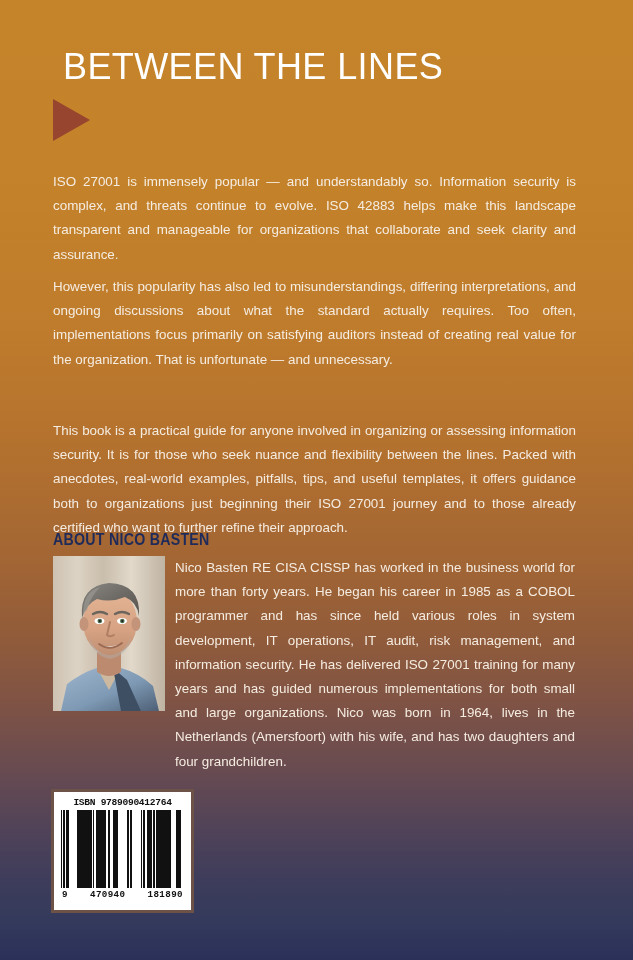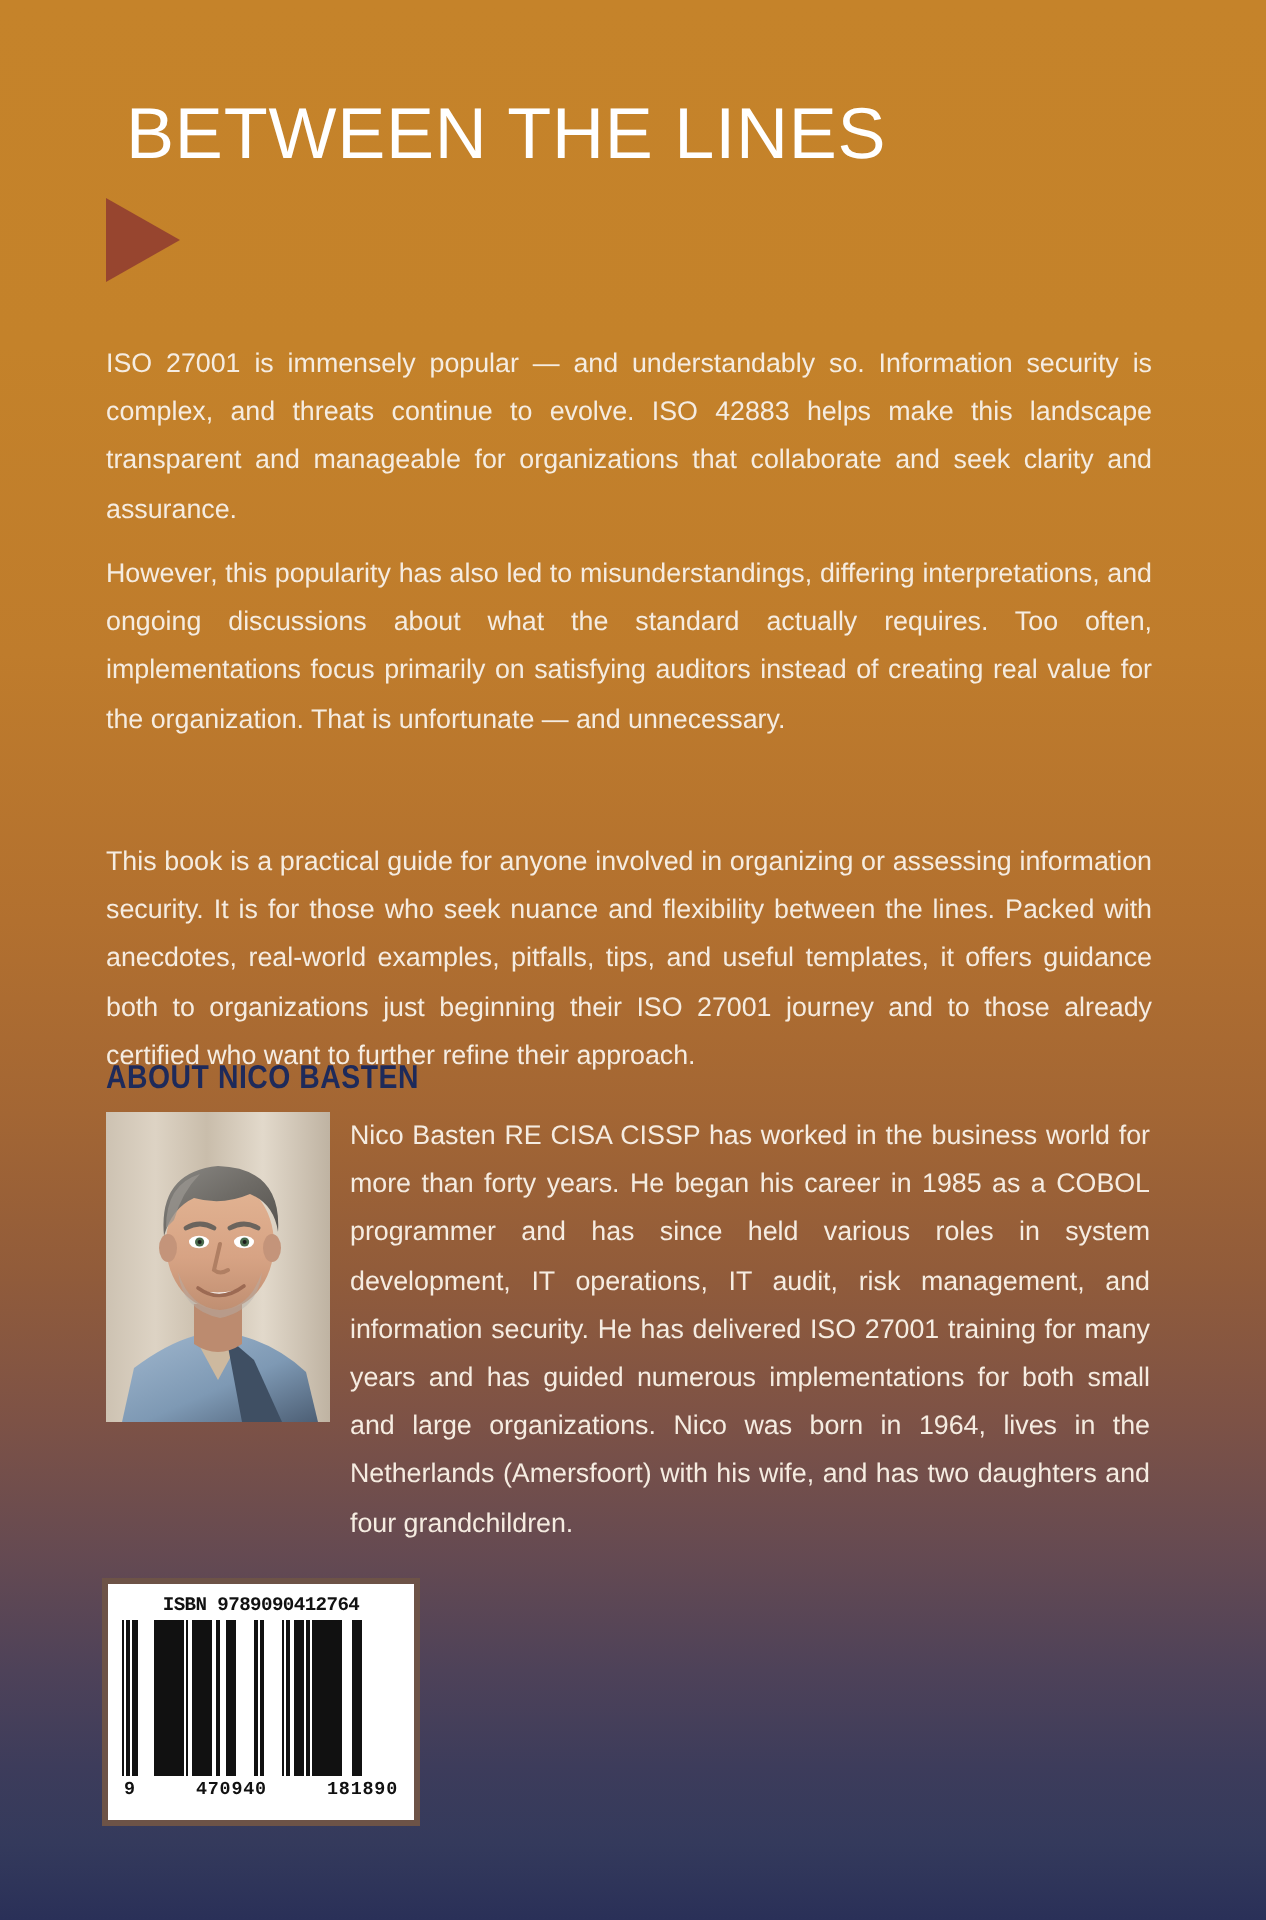--- a/index.html
+++ b/index.html
@@ -119,21 +119,21 @@
     line-height: 24.2px;
     text-align: justify;
     text-justify: inter-word;
   }
 
   
   .barcode-box {
     position: absolute;
     left: 51px;
     top: 789px;
-    width: 159px;
+    width: 143px;
     height: 124px;
     background: #ffffff;
     border: 3px solid #6d5347;
     box-sizing: border-box;
     padding: 5px 7px 4px 7px;
   }
   .barcode-isbn {
     font-family: "Liberation Mono", monospace;
     font-size: 9.6px;
     font-weight: bold;

